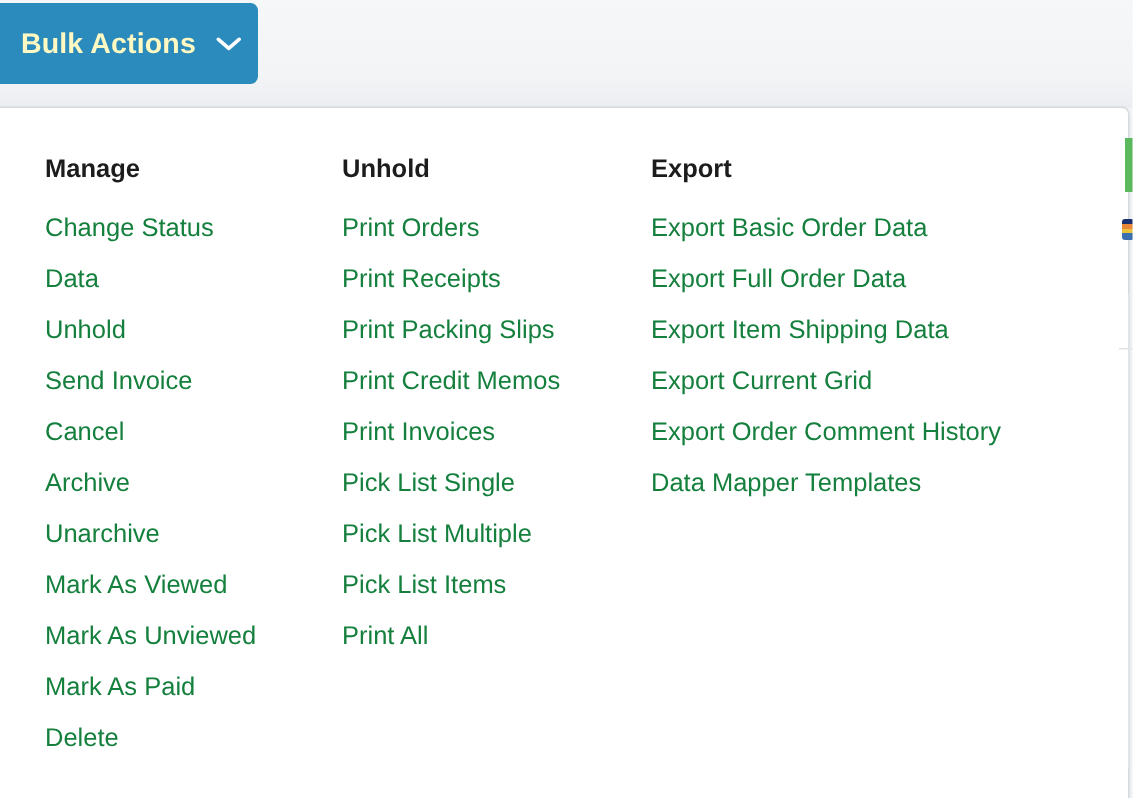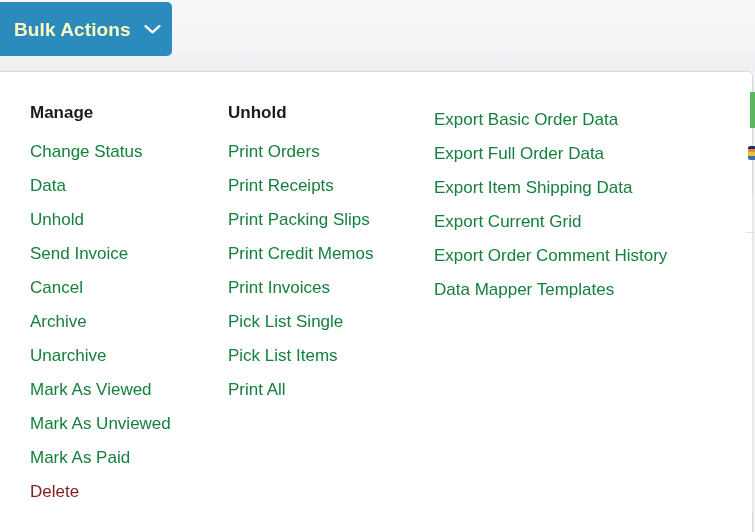--- a/index.html
+++ b/index.html
@@ -114,21 +114,21 @@
     align-items: center;
   }
   .menu-link {
     font-size: 17px;
     color: #15803d;
     text-decoration: none;
     line-height: 1;
     cursor: pointer;
     white-space: nowrap;
   }
-  .menu-link.danger { color: #7f1d1d; }
+  .menu-link.danger { color: #15803d; }
 
   
   .edge-green-bar {
     position: absolute;
     left: 750px;
     top: 92px;
     width: 6px;
     height: 36px;
     background: #5cb85c;
     z-index: 8;
@@ -237,28 +237,32 @@
             <li class="menu-item">
               <a class="menu-link">Print Credit Memos</a>
             </li>
             <li class="menu-item">
               <a class="menu-link">Print Invoices</a>
             </li>
             <li class="menu-item">
               <a class="menu-link">Pick List Single</a>
             </li>
             <li class="menu-item">
+              <a class="menu-link">Pick List Multiple</a>
+            </li>
+            <li class="menu-item">
               <a class="menu-link">Pick List Items</a>
             </li>
             <li class="menu-item">
               <a class="menu-link">Print All</a>
             </li>
           </ul>
         </div>
         <div class="menu-col col-2">
+          <div class="col-heading">Export</div>
           <ul class="menu-list">
             <li class="menu-item">
               <a class="menu-link">Export Basic Order Data</a>
             </li>
             <li class="menu-item">
               <a class="menu-link">Export Full Order Data</a>
             </li>
             <li class="menu-item">
               <a class="menu-link">Export Item Shipping Data</a>
             </li>

